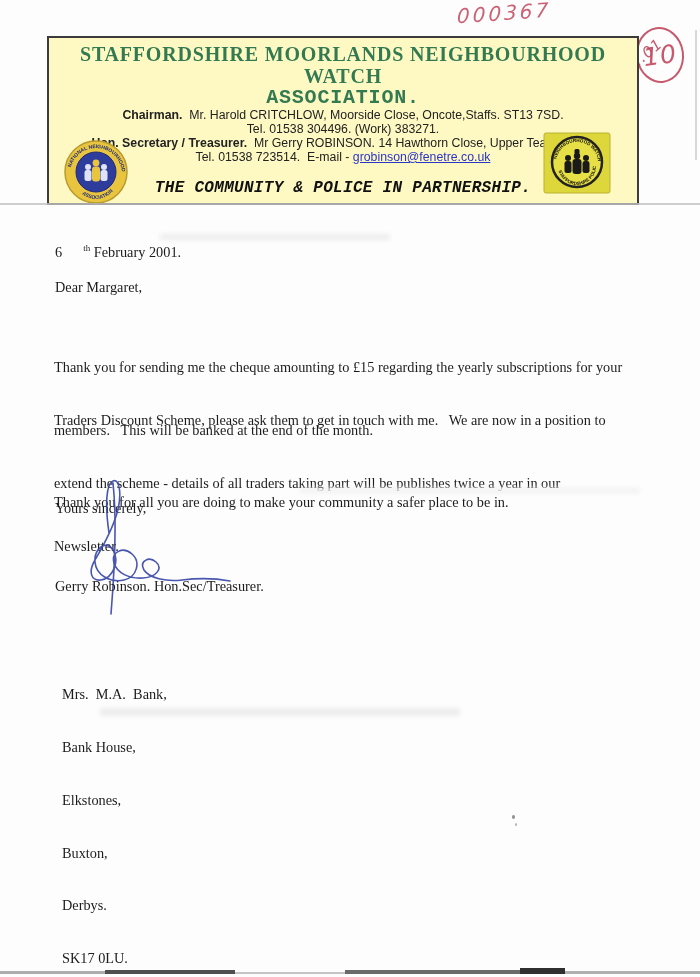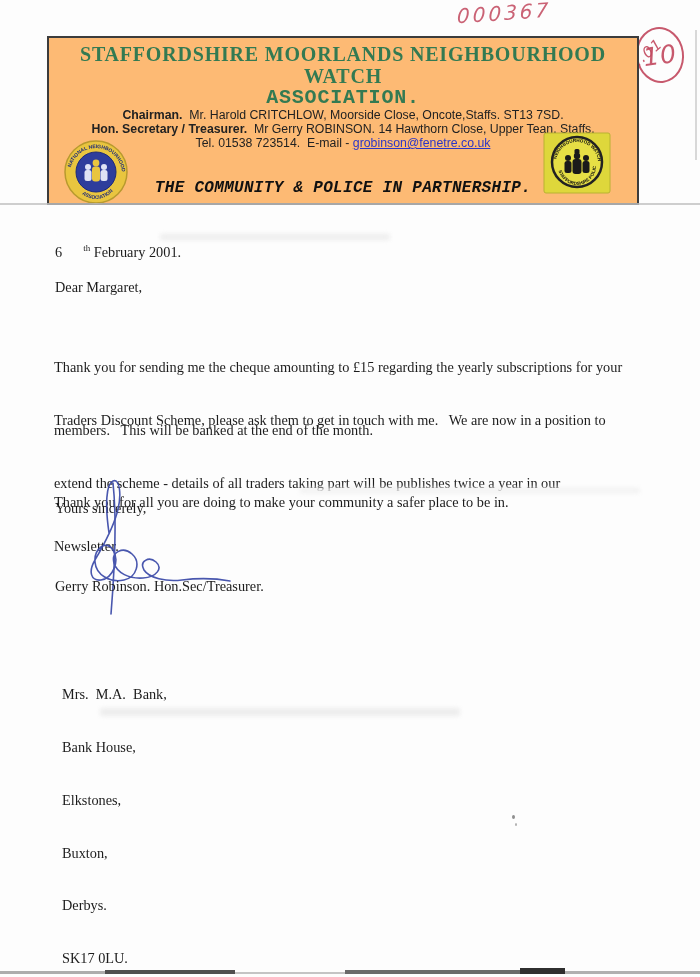--- a/index.html
+++ b/index.html
@@ -25,21 +25,21 @@
   }
   .date-received{
     position:absolute;left:600px;top:86px;width:110px;
     font-family:"DejaVu Sans", sans-serif;font-style:italic;
     font-size:15px;color:#c2485e;transform:rotate(-40deg);
     transform-origin:left bottom;opacity:.9;letter-spacing:1px;
   }
   
   .lh-box{
     position:absolute;left:47px;top:36px;width:588px;height:165px;
-    border:2px solid #3c3c3c;background:#fdba74;text-align:center;
+    border:2px solid #3c3c3c;background:#fef9c3;text-align:center;
   }
   .lh-title{
     font-family:"Liberation Serif", serif;font-weight:bold;
     color:#337a52;font-size:20px;letter-spacing:.8px;line-height:22px;
     margin-top:5px;
   }
   .lh-title2{
     font-family:Liberation Mono, monospace;font-weight:bold;
     color:#337a52;font-size:20px;letter-spacing:.8px;line-height:21px;
   }
@@ -89,20 +89,21 @@
   <div class="stamp-number">000367</div>
   <div class="grade-circle">
     <span>10</span>
   </div>
   <div class="date-received">d. 14.2.01</div>
 
   <div class="lh-box">
     <div class="lh-title">STAFFORDSHIRE MOORLANDS NEIGHBOURHOOD WATCH</div>
     <div class="lh-title2">ASSOCIATION.</div>
     <div class="lh-line"><b>Chairman.</b><span>  Mr. Harold CRITCHLOW, Moorside Close, Oncote,Staffs. ST13 7SD.</span></div>
+    <div class="lh-line">Tel. 01538 304496. (Work) 383271.</div>
     <div class="lh-line"><b>Hon. Secretary / Treasurer.</b><span>  Mr Gerry ROBINSON. 14 Hawthorn Close, Upper Tean, Staffs.</span></div>
     <div class="lh-line"><span>Tel. 01538 723514.  E-mail - </span><span class="email-link">grobinson@fenetre.co.uk</span></div>
 
     <svg class="logo-left" width="70" height="66" viewBox="0 0 70 66">
       <defs>
         <path id="arcLT" d="M 9 36 A 26 26 0 1 1 61 36"></path>
         <path id="arcLB" d="M 13 39 A 22 22 0 0 0 57 39"></path>
       </defs>
       <circle cx="35" cy="34" r="31" fill="#e9c53f" stroke="#b89a2e" stroke-width="1.5"></circle>
       <circle cx="35" cy="34" r="20" fill="#2e3d9c" stroke="#1d2a7a" stroke-width="1"></circle>

